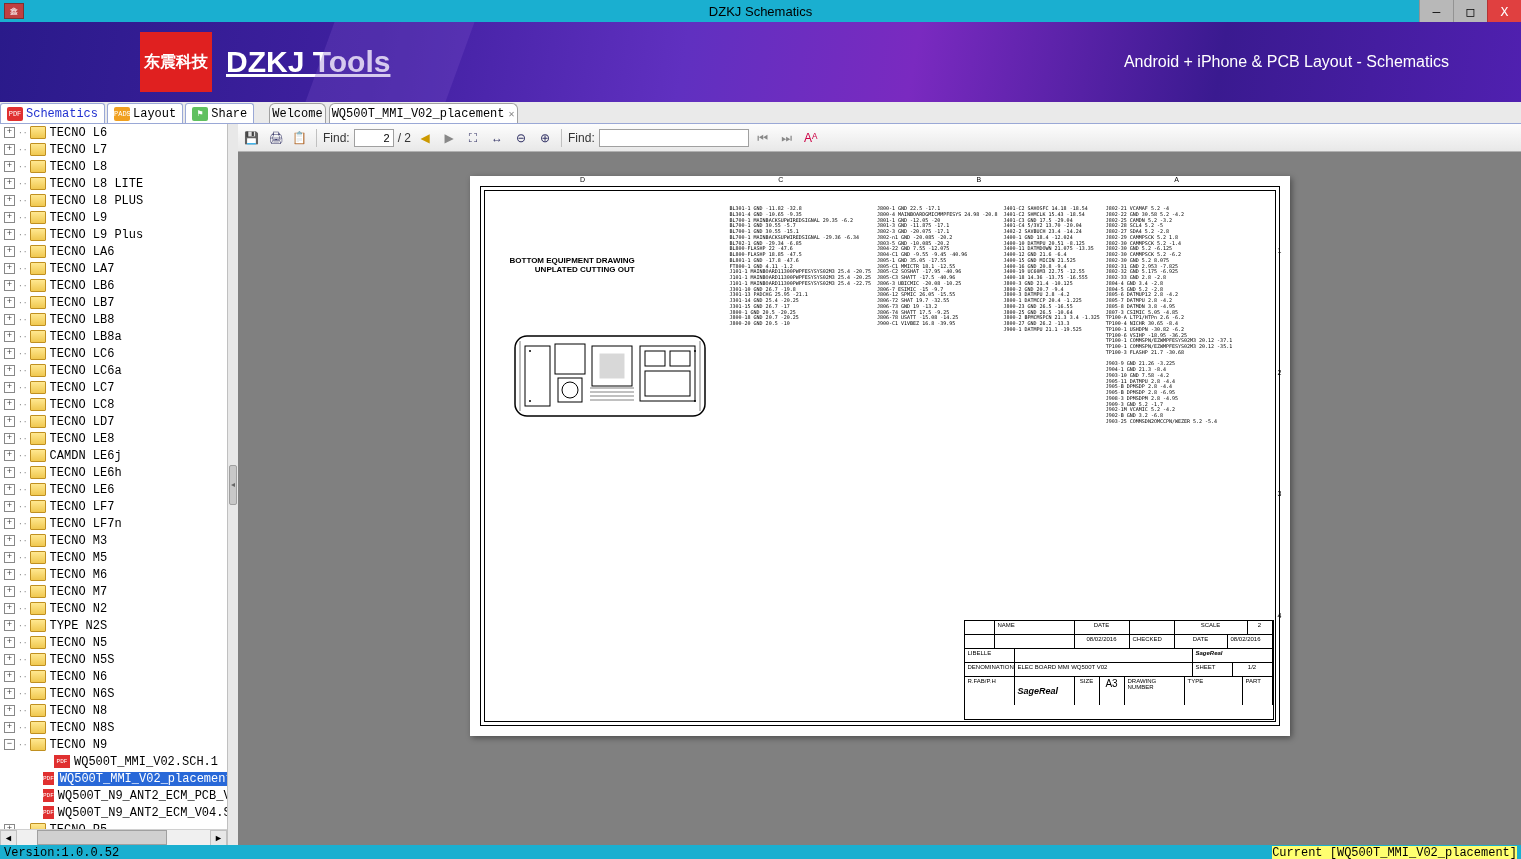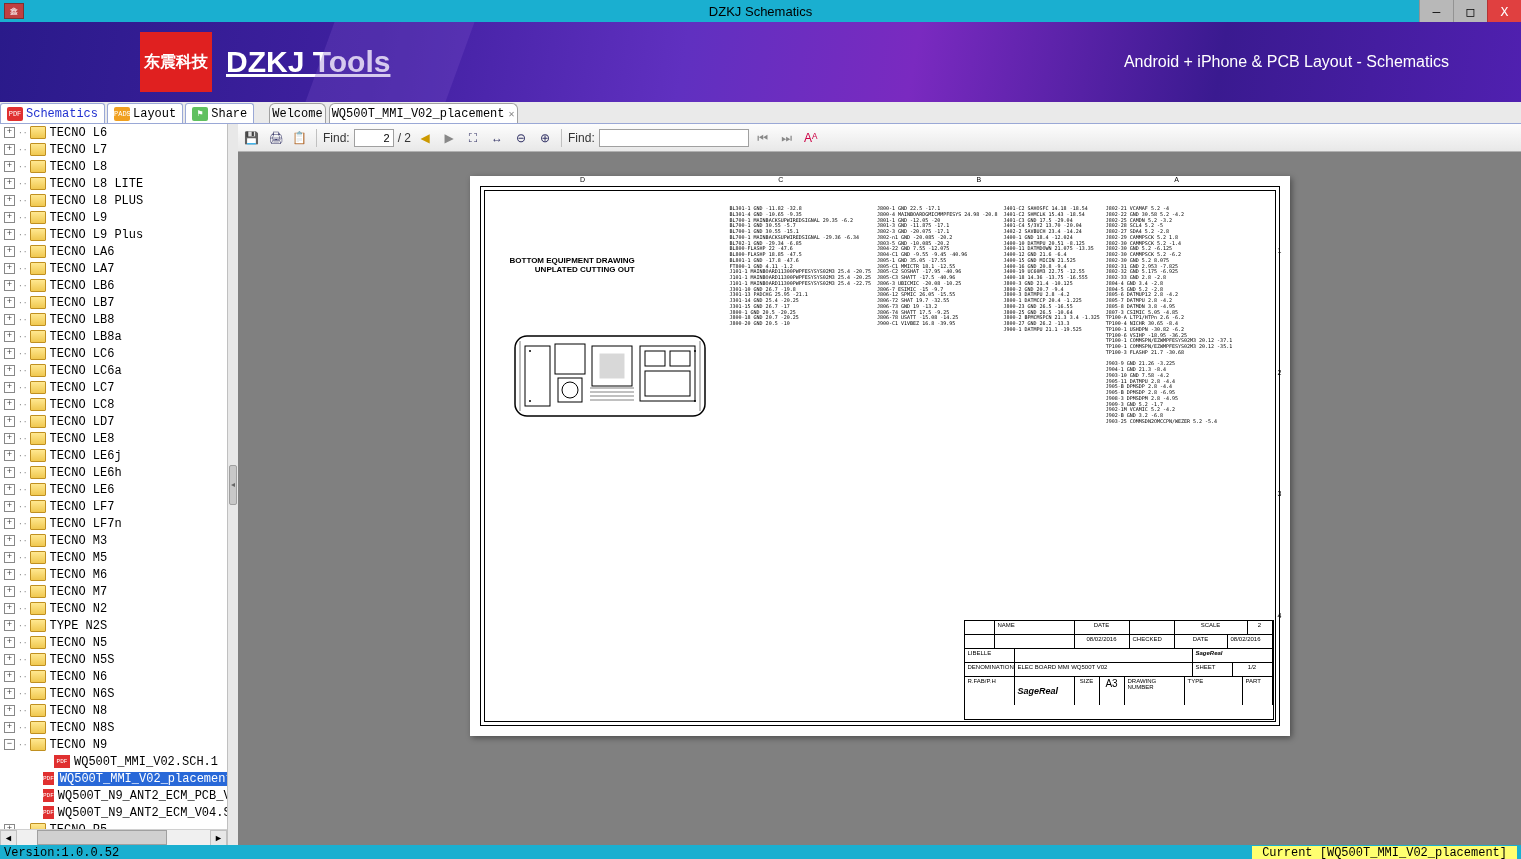--- a/index.html
+++ b/index.html
@@ -78,21 +78,21 @@
 .pcb-graphic { position:absolute; left:40px; top:140px; width:200px; height:120px; }
 .pcb-graphic svg { width:100%; height:100%; }
 .refdes-cols { position:absolute; left:260px; top:30px; right:16px; bottom:120px; display:flex; gap:6px; font-size:5px; font-family: monospace; line-height:1.15; color:#000; }
 .refdes-col { flex:0 0 auto; white-space:pre; }
 .title-block { position:absolute; right:16px; bottom:16px; width:310px; height:100px; border:1px solid #000; font-size:6px; }
 .title-block .row { border-bottom:1px solid #000; height:14px; display:flex; }
 .title-block .cell { border-right:1px solid #000; padding:1px 3px; }
 
 
 .statusbar { height: 16px; background: #1aafd0; display: flex; align-items:center; font-family:'Courier New',monospace; font-size:12px; padding: 0 4px; color:#000; }
-.statusbar .right { margin-left:auto; background:#ffff70; padding:0 10px; }
+.statusbar .right { margin-left:auto; background:#ffff70; padding:0 0; }
 </style>
 </head>
 <body>
 
 <div class="titlebar">
   <div class="app-icon">鑫</div>
   <div class="title">DZKJ Schematics</div>
   <div class="win-controls">
     <div class="win-btn min">—</div>
     <div class="win-btn max">□</div>
@@ -247,21 +247,21 @@
         <div class="tree-item">
           <span class="exp">+</span>
           <span style="color: rgb(136, 136, 136); font-size: 8px; margin-right: 2px;">··</span>
           <span class="folder-icon"></span>
           <span class="label-txt">TECNO LE8</span>
         </div>
         <div class="tree-item">
           <span class="exp">+</span>
           <span style="color: rgb(136, 136, 136); font-size: 8px; margin-right: 2px;">··</span>
           <span class="folder-icon"></span>
-          <span class="label-txt">TECNO LE6j</span>
+          <span class="label-txt">CAMDN LE6j</span>
         </div>
         <div class="tree-item">
           <span class="exp">+</span>
           <span style="color: rgb(136, 136, 136); font-size: 8px; margin-right: 2px;">··</span>
           <span class="folder-icon"></span>
           <span class="label-txt">TECNO LE6h</span>
         </div>
         <div class="tree-item">
           <span class="exp">+</span>
           <span style="color: rgb(136, 136, 136); font-size: 8px; margin-right: 2px;">··</span>

